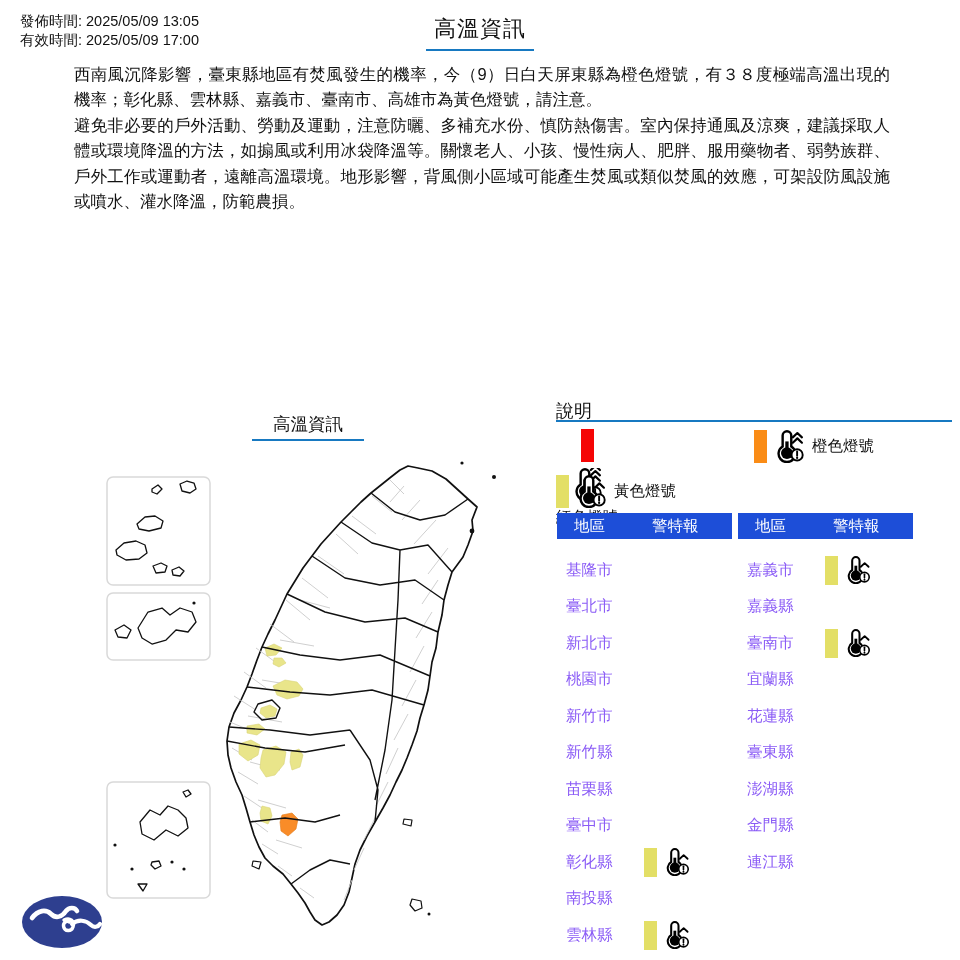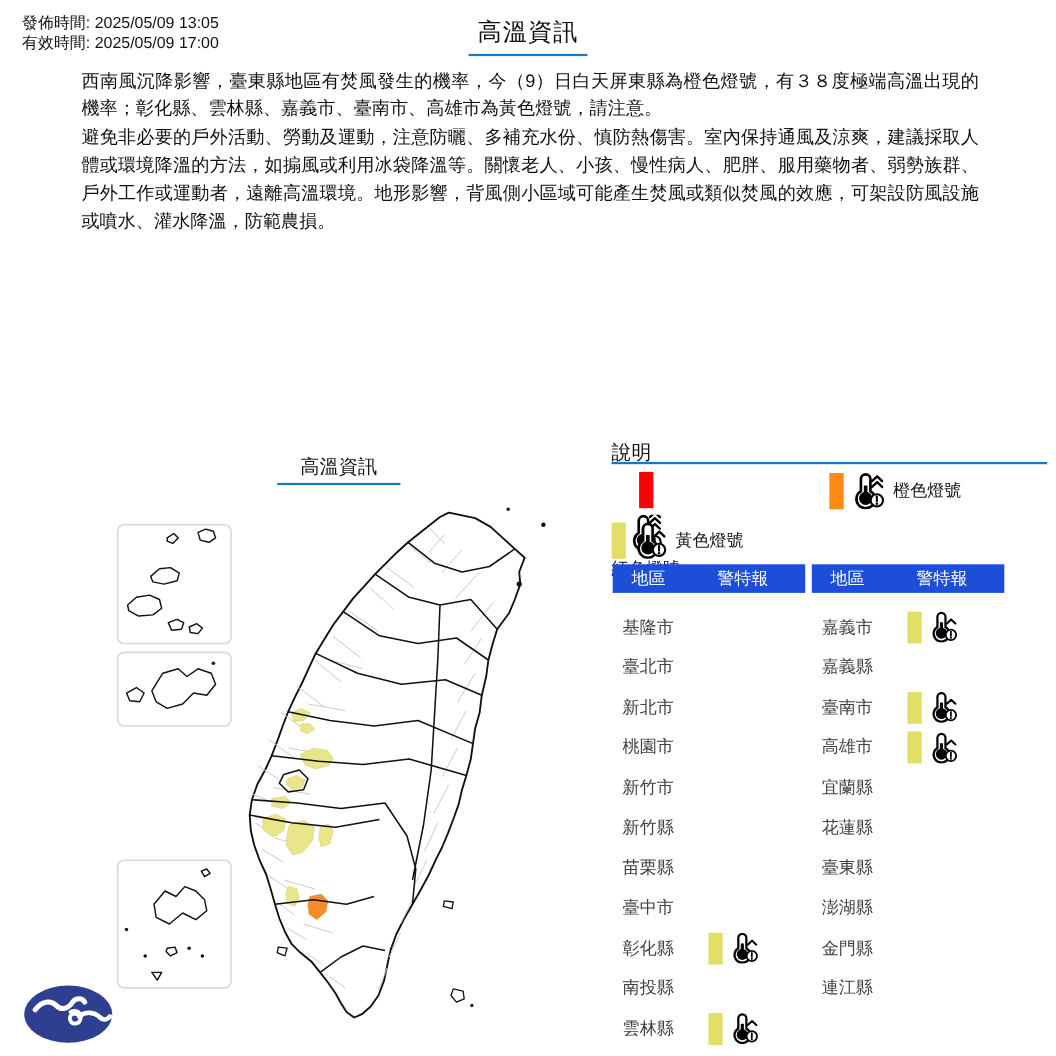--- a/index.html
+++ b/index.html
@@ -37,21 +37,21 @@
 
   
   .rtable { position:absolute; top:513px; width:175px; }
   #table-left  { left:557px; }
   #table-right { left:738px; }
   .rt-header { height:26px; background:#1d4ed8; color:#fff; display:flex; align-items:center;
                font-size:15.5px; }
   .rt-header .h-region { margin-left:17px; width:78px; }
   .rt-rows { margin-top:13px; }
   .rt-row { height:36.5px; display:flex; align-items:center; }
-  .rt-name { width:87px; padding-left:9px; font-size:15.5px; color:#404040; flex:0 0 auto; }
+  .rt-name { width:87px; padding-left:9px; font-size:15.5px; color:#8b5cf6; flex:0 0 auto; }
   .rt-warn { display:flex; align-items:center; gap:6px; }
   .badge { width:13px; height:29px; display:inline-block; }
   .rt-warn .thermo svg { width:28px; height:28px; display:block; }
 </style>
 </head>
 <body>
 
 <div id="page">
 
   <div class="times">
@@ -333,37 +333,20 @@
     <circle cx="11" cy="18.2" r="4.7" fill="#000"></circle>
     <path d="M15.6 10 l3.6 -3.4 l3.6 3.4" fill="none" stroke="#000" stroke-width="1.7" stroke-linejoin="round" stroke-linecap="round"></path>
     <circle cx="19" cy="19.6" r="4.4" fill="#fff" stroke="#000" stroke-width="1.5"></circle>
     <path d="M19 16.9 v3.4" stroke="#000" stroke-width="1.5" stroke-linecap="round"></path>
     <circle cx="19" cy="22" r="0.9" fill="#000"></circle>
   </svg>
             </span>
           </span>
         </div>
         <div class="rt-row">
-          <span class="rt-name">高雄市</span>
-          <span class="rt-warn">
-            <span class="badge" style="background: rgb(227, 223, 102);"></span>
-            <span class="thermo">
-              <svg viewBox="0 0 26 26" xmlns="http://www.w3.org/2000/svg">
-    <path d="M7.6 4.4 a3.4 3.4 0 0 1 6.8 0 V13 a6.6 6.6 0 1 1 -6.8 0 Z" fill="#fff" stroke="#000" stroke-width="1.9"></path>
-    <rect x="9.7" y="9" width="2.6" height="8" fill="#000"></rect>
-    <circle cx="11" cy="18.2" r="4.7" fill="#000"></circle>
-    <path d="M15.6 10 l3.6 -3.4 l3.6 3.4" fill="none" stroke="#000" stroke-width="1.7" stroke-linejoin="round" stroke-linecap="round"></path>
-    <circle cx="19" cy="19.6" r="4.4" fill="#fff" stroke="#000" stroke-width="1.5"></circle>
-    <path d="M19 16.9 v3.4" stroke="#000" stroke-width="1.5" stroke-linecap="round"></path>
-    <circle cx="19" cy="22" r="0.9" fill="#000"></circle>
-  </svg>
-            </span>
-          </span>
-        </div>
-        <div class="rt-row">
           <span class="rt-name">宜蘭縣</span>
         </div>
         <div class="rt-row">
           <span class="rt-name">花蓮縣</span>
         </div>
         <div class="rt-row">
           <span class="rt-name">臺東縣</span>
         </div>
         <div class="rt-row">
           <span class="rt-name">澎湖縣</span>

